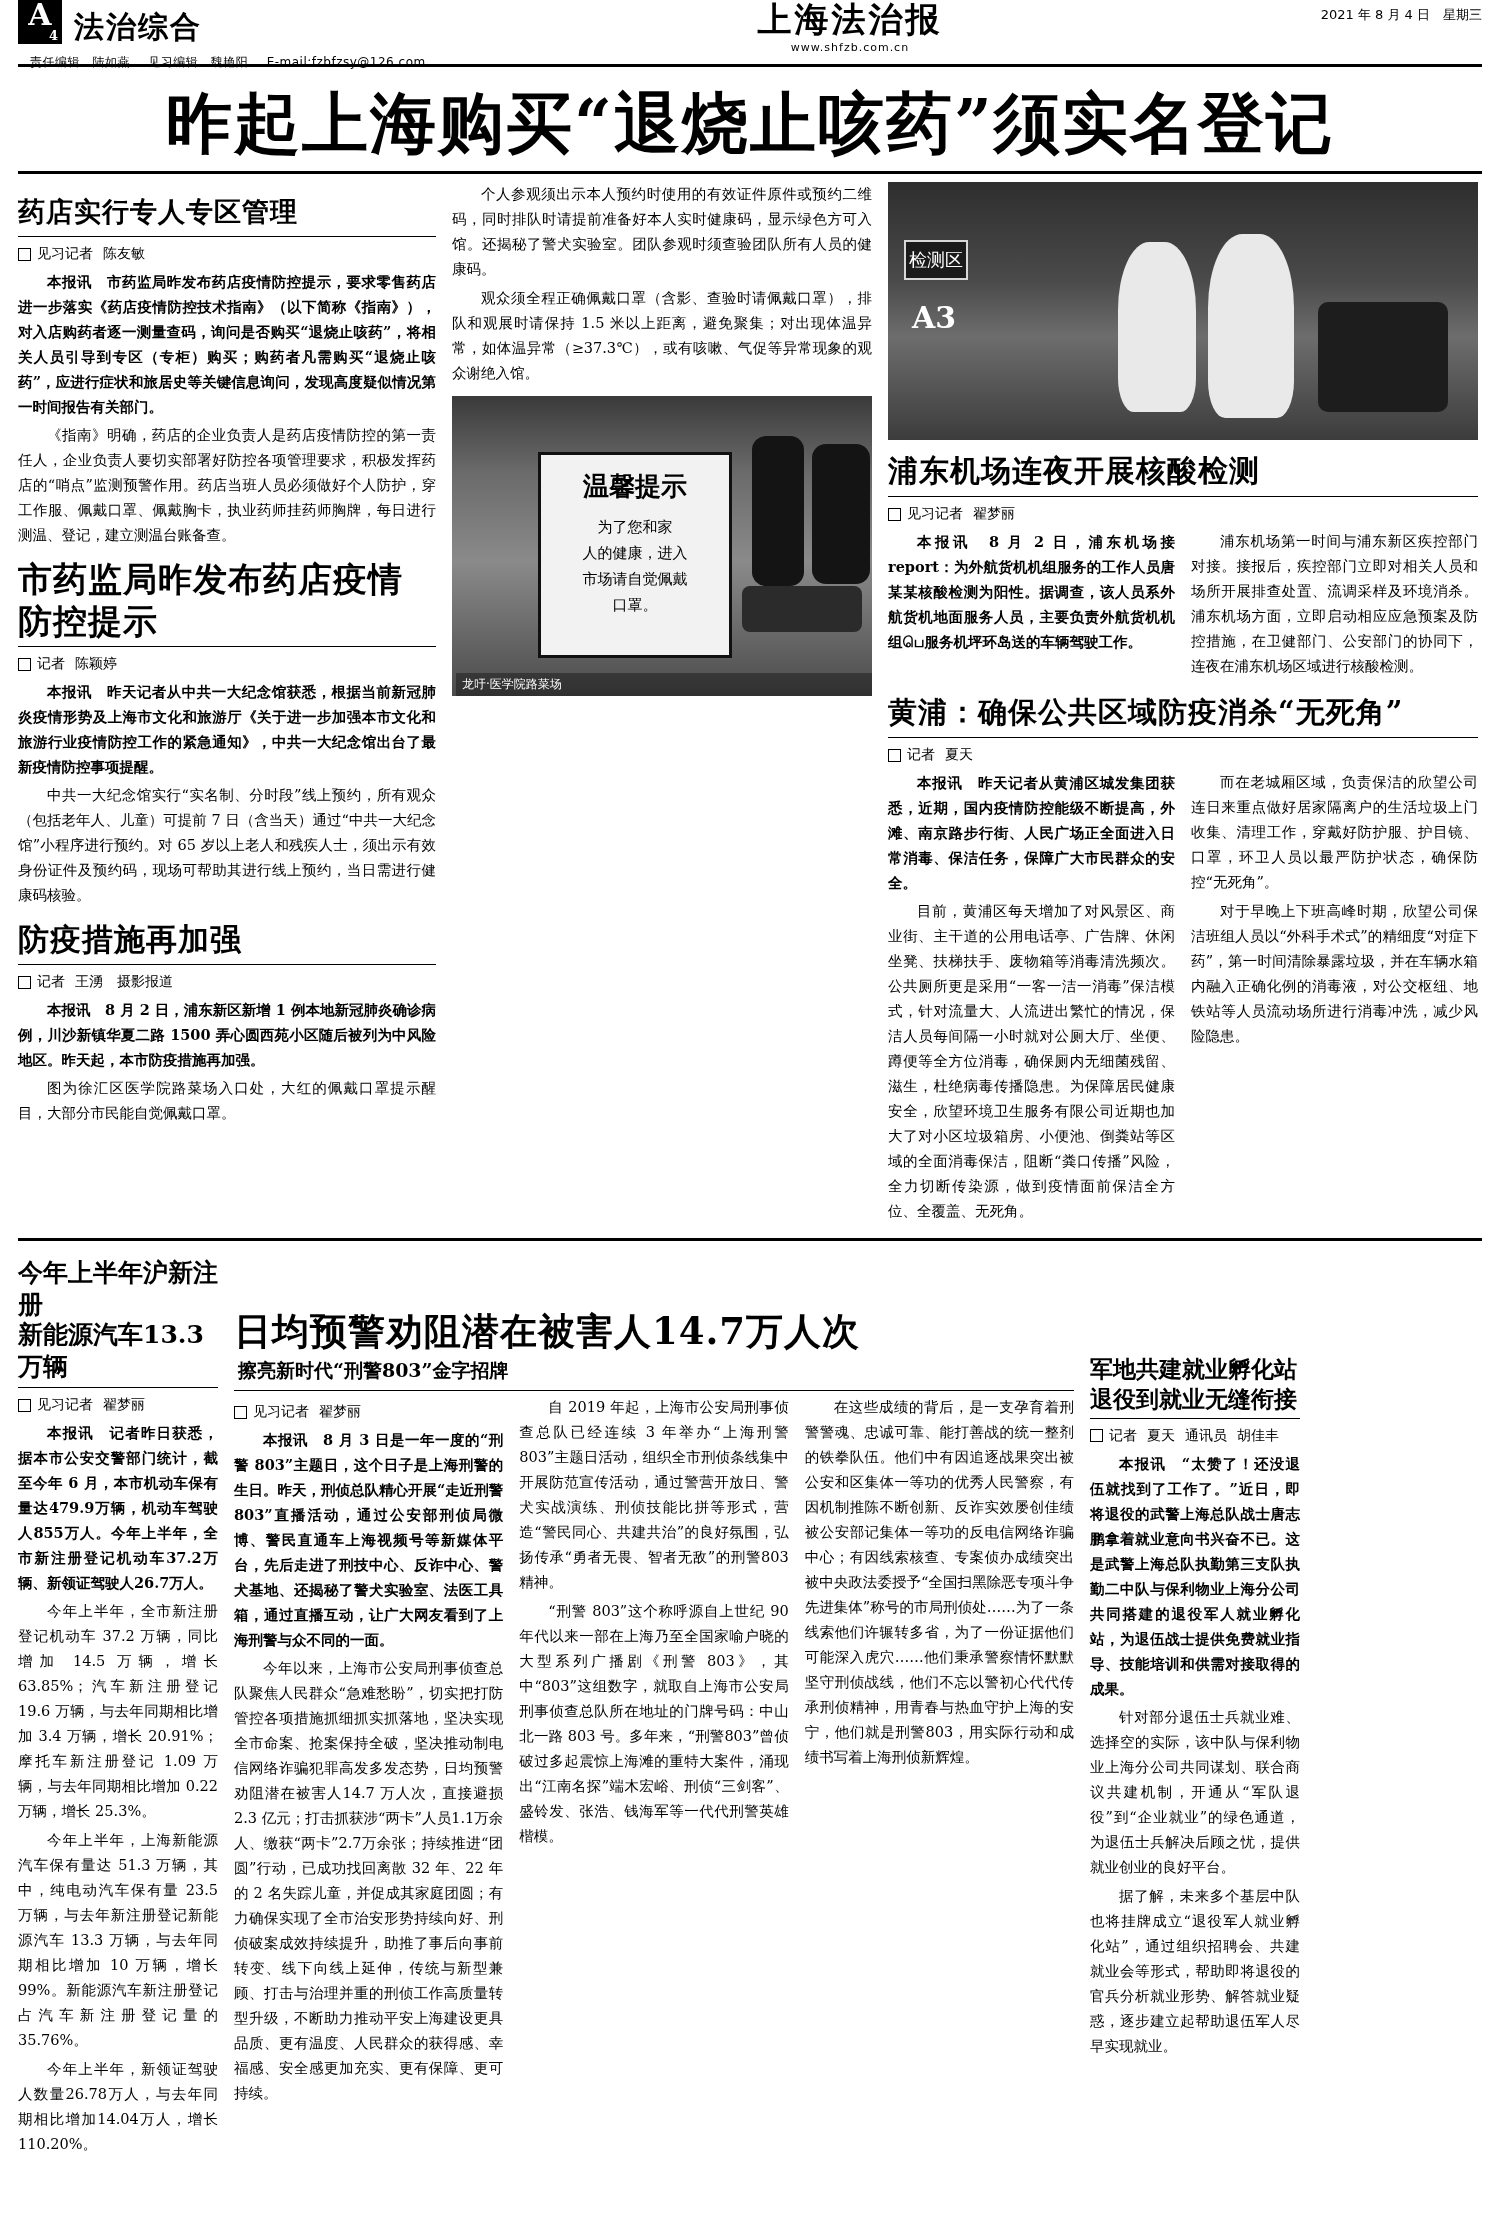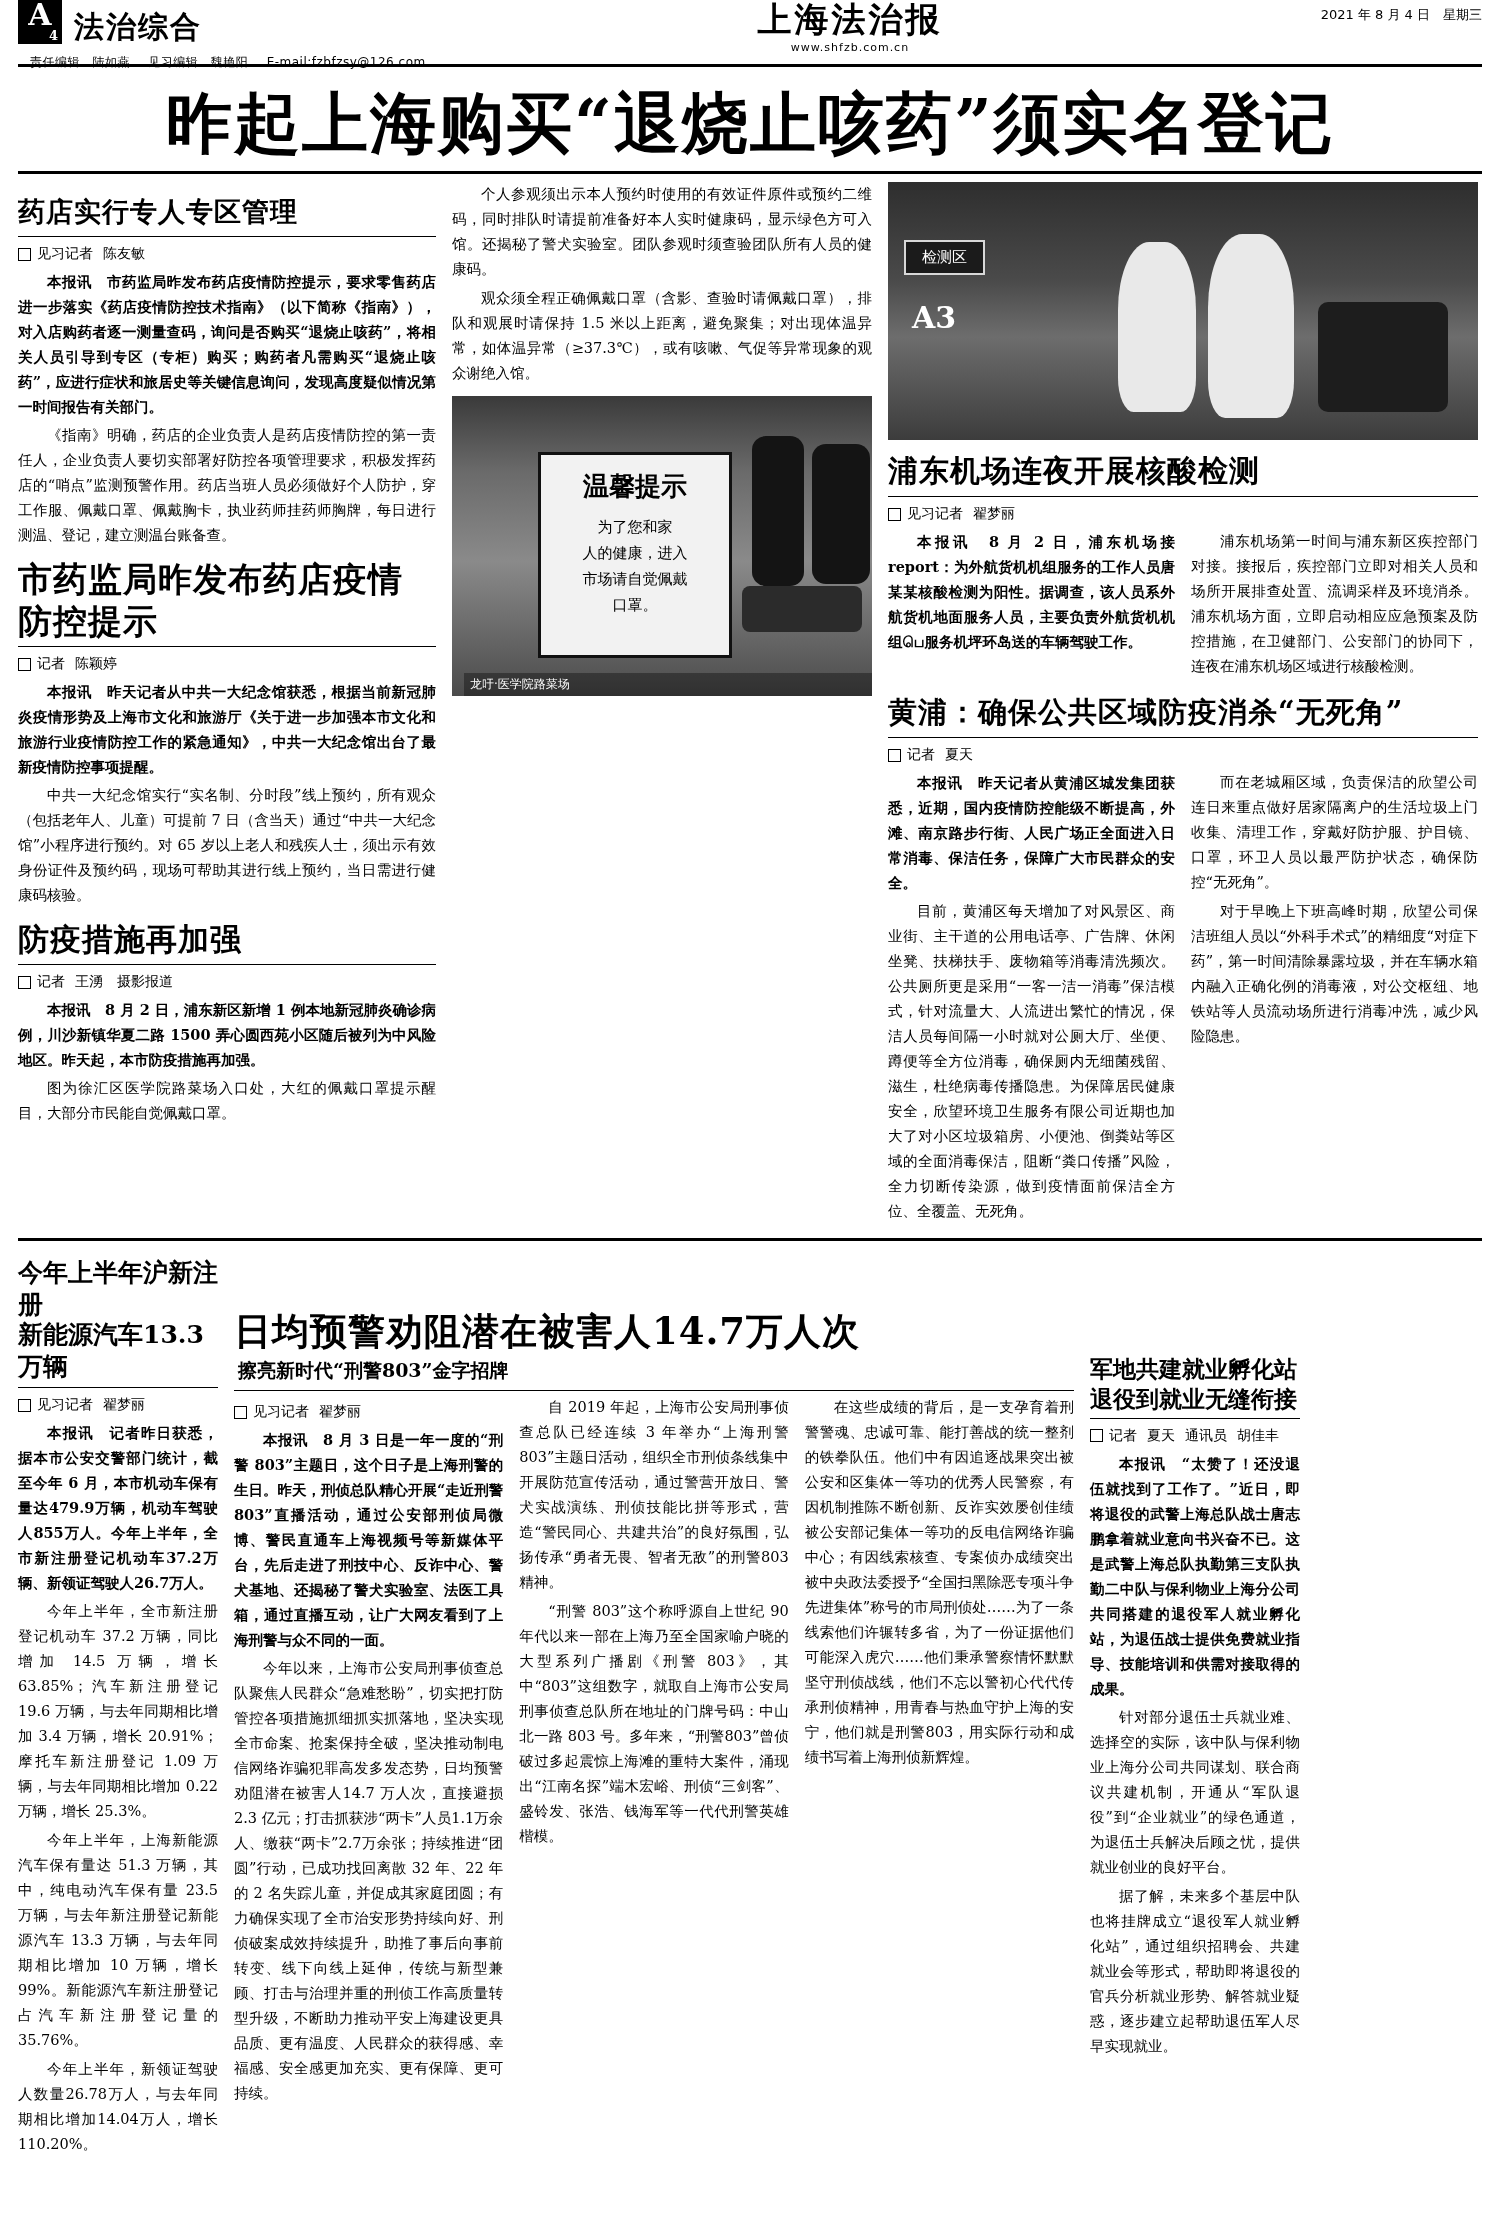--- a/index.html
+++ b/index.html
@@ -41,32 +41,32 @@
 
   h2.head2{font-family:"DejaVu Serif","Liberation Serif",serif;font-weight:bold;font-size:34px;margin:10px 0 4px 0;letter-spacing:1px;line-height:42px;}
   h2.head2s{font-family:"DejaVu Serif","Liberation Serif",serif;font-weight:bold;font-size:25px;margin:8px 0 4px 0;letter-spacing:0px;line-height:32px;}
   h2.head3{font-family:"DejaVu Serif","Liberation Serif",serif;font-weight:bold;font-size:23px;margin:6px 0 4px 0;line-height:30px;}
   h3.sub2{font-family:"DejaVu Serif","Liberation Serif",serif;font-weight:bold;font-size:19px;margin:6px 0 6px 4px;}
 
   .photo{background:#5b5b5b;position:relative;overflow:hidden;}
 
   
   .ph1{height:258px;background:linear-gradient(180deg,#2e2e2e 0%,#4a4a4a 38%,#6d6d6d 60%,#3c3c3c 100%);}
-  .ph1 .sign{position:absolute;left:16px;top:58px;background:#1b1b1b;color:#fff;font-size:15px;padding:6px 16px;border:2px solid #d8d8d8;font-family:"DejaVu Serif","Liberation Serif",serif;}
+  .ph1 .sign{position:absolute;left:16px;top:58px;background:#1b1b1b;color:#fff;font-size:18px;padding:6px 3px;border:2px solid #d8d8d8;font-family:"DejaVu Serif","Liberation Serif",serif;}
   .ph1 .a3{position:absolute;left:24px;top:118px;color:#fff;font-size:30px;font-weight:bold;font-family:"DejaVu Serif","Liberation Serif",serif;}
   .ph1 .suit{position:absolute;background:#e9e9e9;border-radius:40% 40% 20% 20%;}
   .ph1 .dark{position:absolute;background:#1d1d1d;}
 
   .ph2{height:300px;background:linear-gradient(180deg,#3a3a3a 0%,#6a6a6a 25%,#8a8a8a 55%,#4b4b4b 100%);}
   .ph2 .board{position:absolute;left:86px;top:56px;width:188px;height:200px;background:#f2f2f2;border:3px solid #111;}
   .ph2 .board b{display:block;text-align:center;font-family:"DejaVu Serif","Liberation Serif",serif;font-size:26px;margin:14px 0 10px;}
   .ph2 .board i{display:block;font-style:normal;text-align:center;font-size:15px;line-height:26px;font-family:"DejaVu Serif","Liberation Serif",serif;}
   .ph2 .figdark{position:absolute;background:#141414;}
   .ph2 .cart{position:absolute;background:#2b2b2b;}
-  .ph2 .capbar{position:absolute;left:12px;bottom:0;width:100%;color:#fff;font-size:12px;padding:3px 6px;box-sizing:border-box;background:rgba(0,0,0,.35);}
+  .ph2 .capbar{position:absolute;left:4px;bottom:0;width:100%;color:#fff;font-size:12px;padding:3px 6px;box-sizing:border-box;background:rgba(0,0,0,.35);}
 </style>
 </head>
 <body>
 
 <div class="page">
 
   <div class="masthead">
     <div class="mast-left">
       <div class="mast-left-top">
         <div class="pagebadge">

